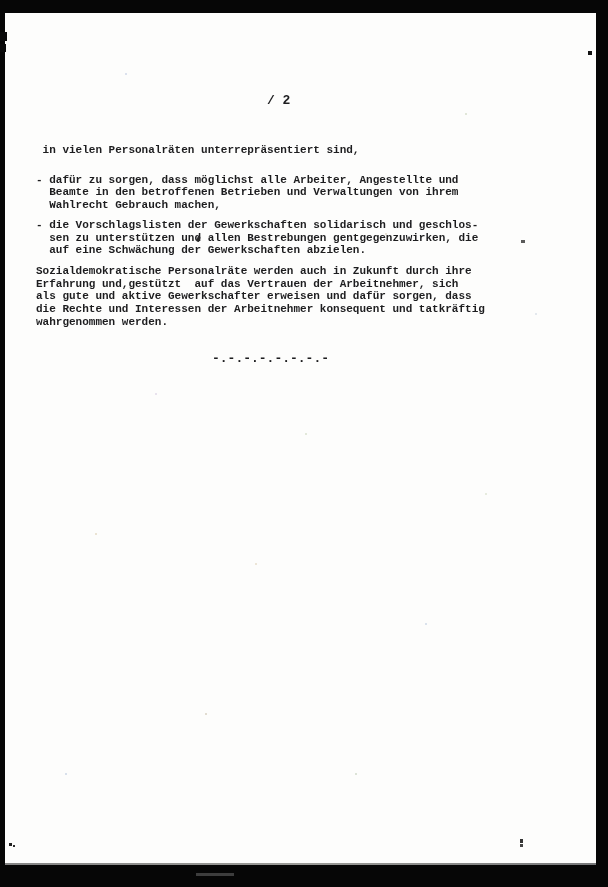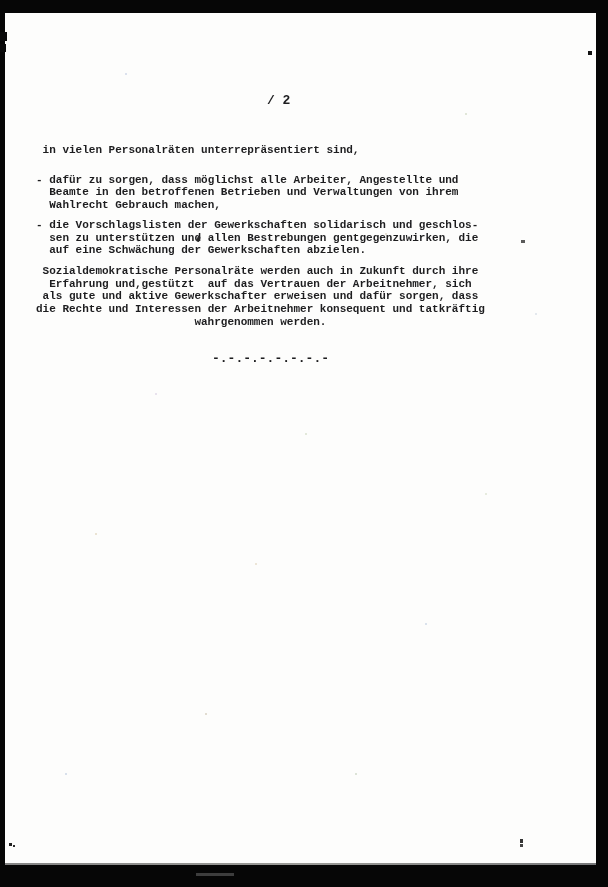--- a/index.html
+++ b/index.html
@@ -54,21 +54,21 @@
   .para {
     margin: 0;
     font-size: 11px;
     line-height: 12.7px;
     font-weight: 700;
     white-space: pre;
     letter-spacing: 0;
   }
   .p2 { margin-top: 17px; }
   .p3 { margin-top: 7px; }
-  .p4 { margin-top: 8px; text-align: center; }
+  .p4 { margin-top: 8px; }
   .separator {
     margin-top: 25px;
     margin-left: 176px;
     font-size: 13px;
     line-height: 12.7px;
     font-weight: 700;
     white-space: pre;
     color: #1d1d1f;
   }
   

